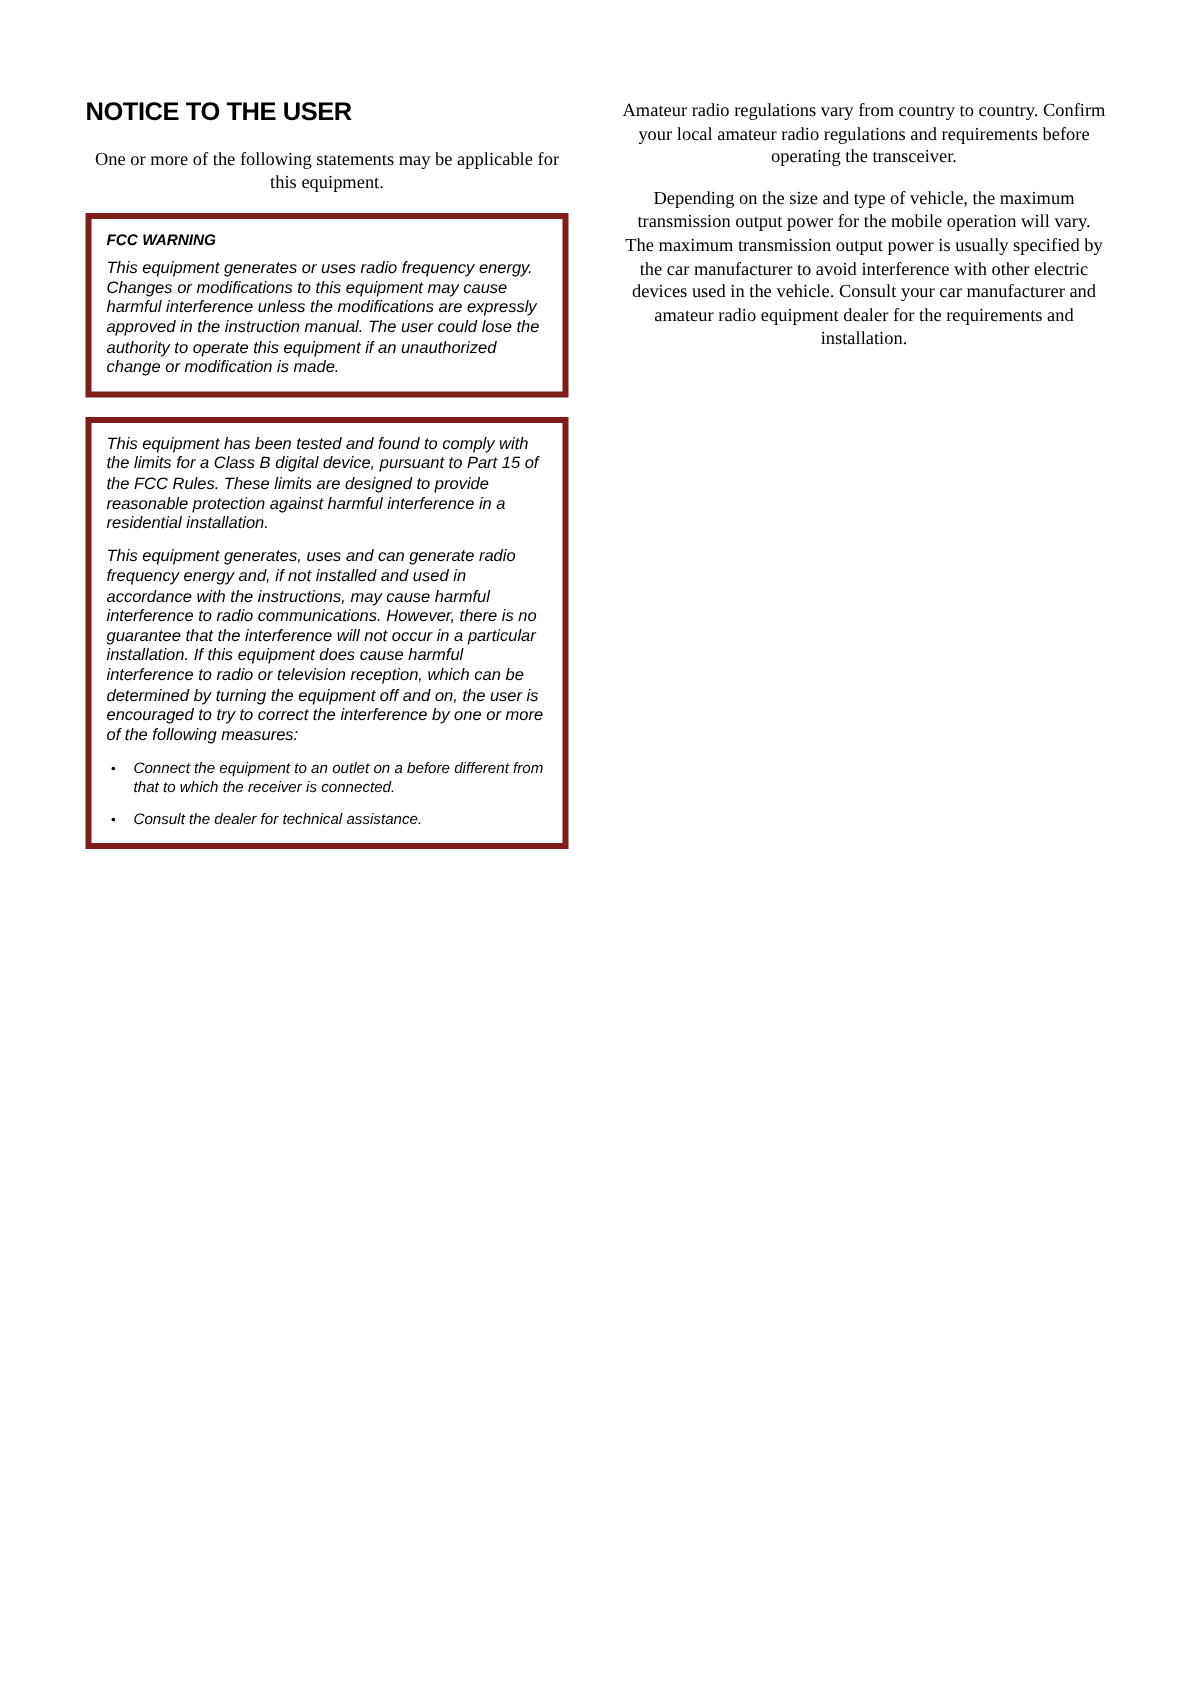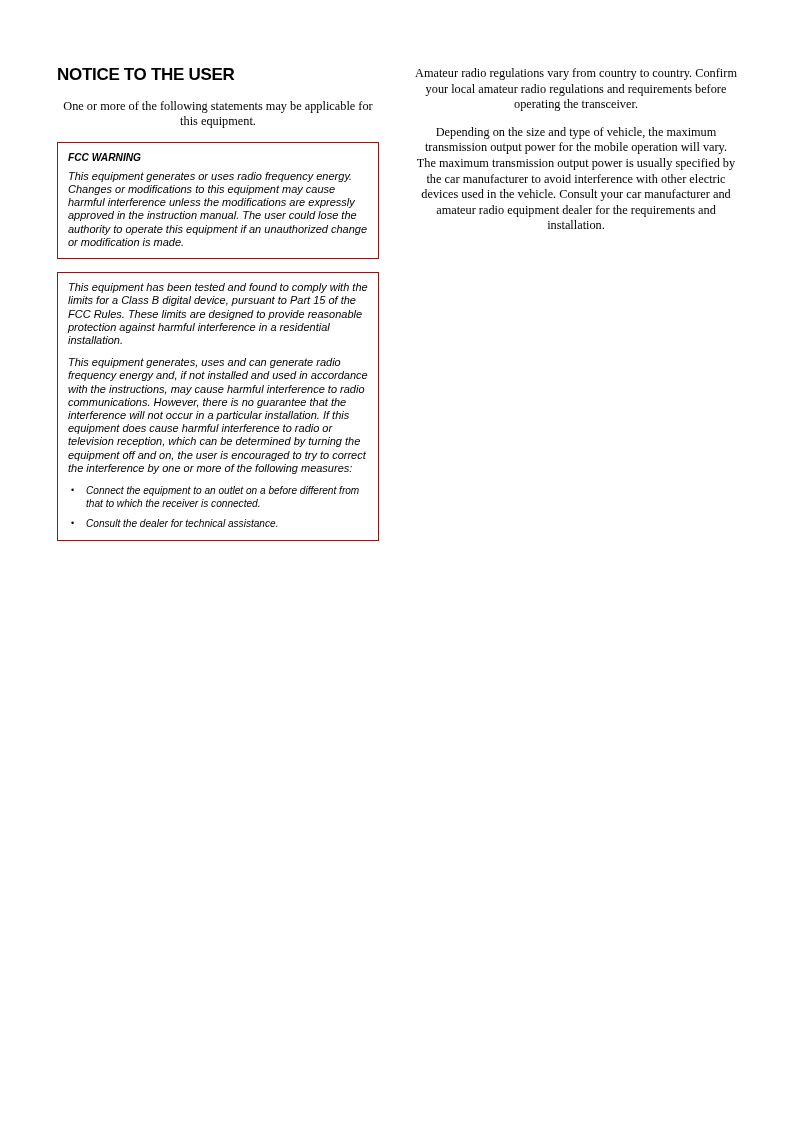--- a/index.html
+++ b/index.html
@@ -42,21 +42,21 @@
     line-height: 1.1;
   }
   p.body-text {
     font-family: Liberation Serif, serif;
     font-size: 12.3px;
     line-height: 15.6px;
     margin: 0 0 12px 0;
     text-align: center;
   }
   .box {
-    border: 1px solid #7f1d1d;
+    border: 4px solid #7f1d1d;
     padding: 8px 10px 9px 10px;
     margin-bottom: 13px;
     box-sizing: border-box;
   }
   .box-title {
     font-family: "Liberation Sans", sans-serif;
     font-size: 10.2px;
     font-style: italic;
     font-weight: bold;
     line-height: 13px;

